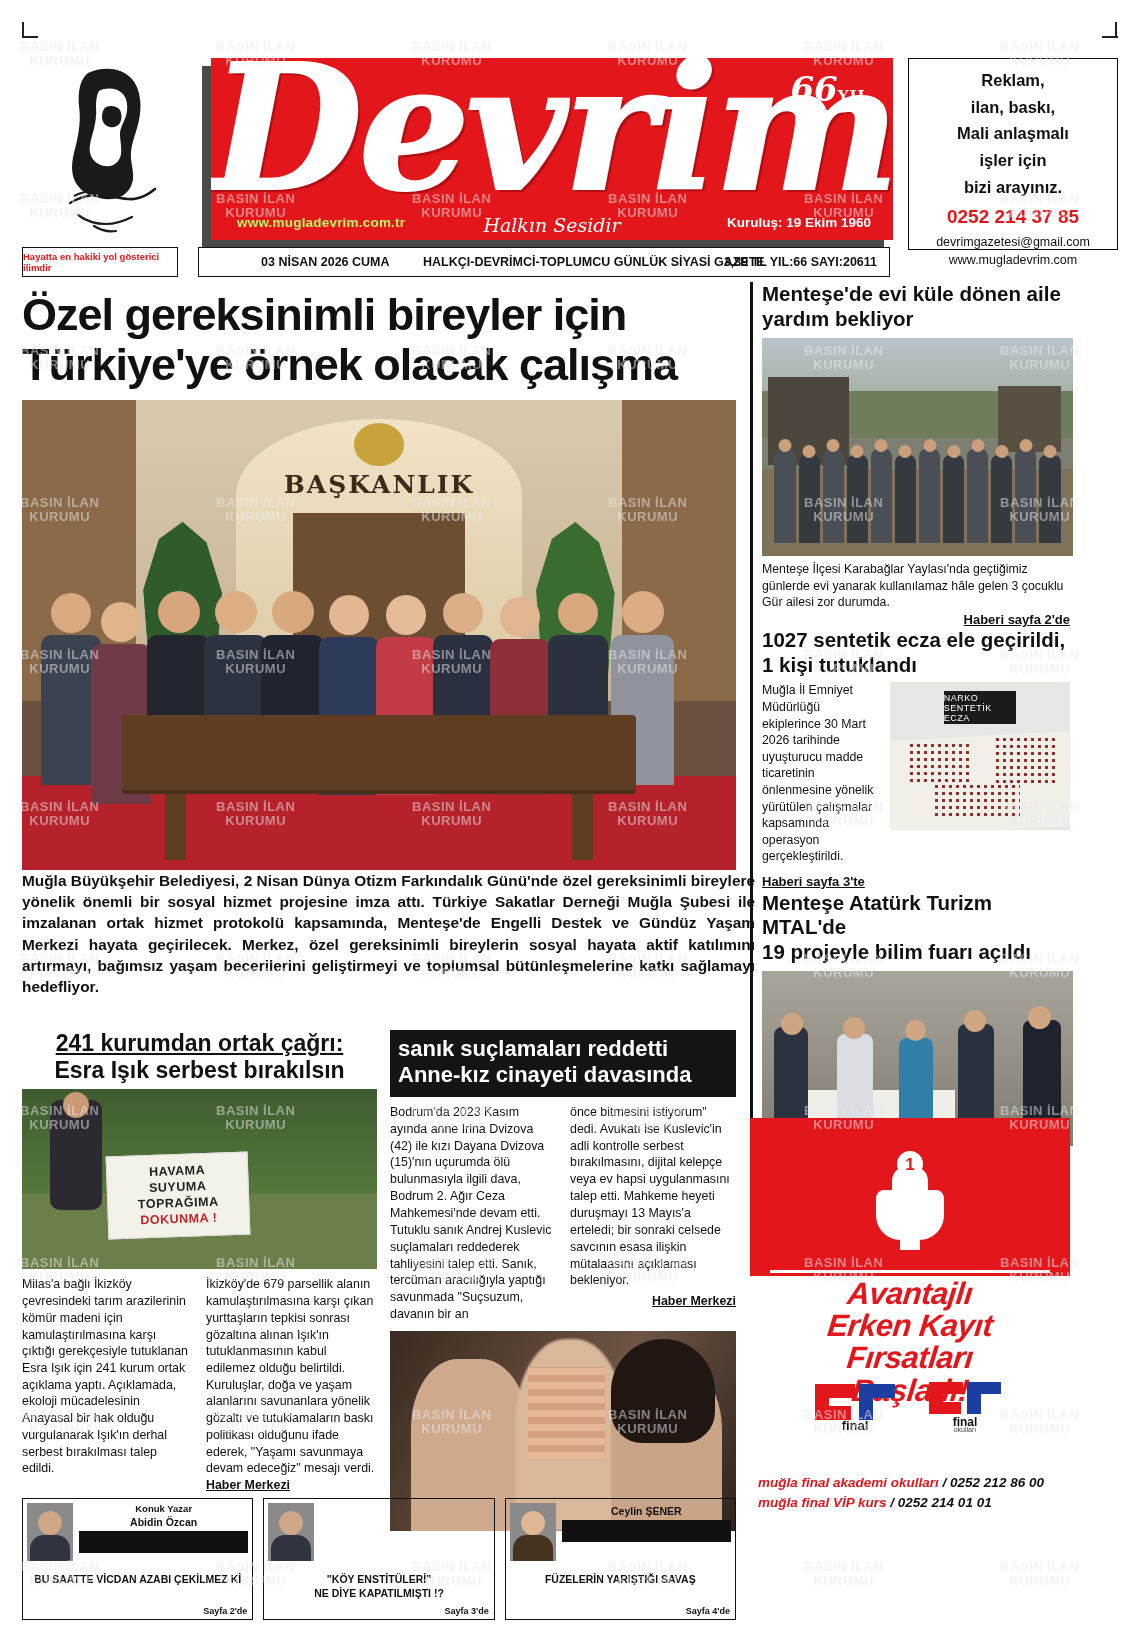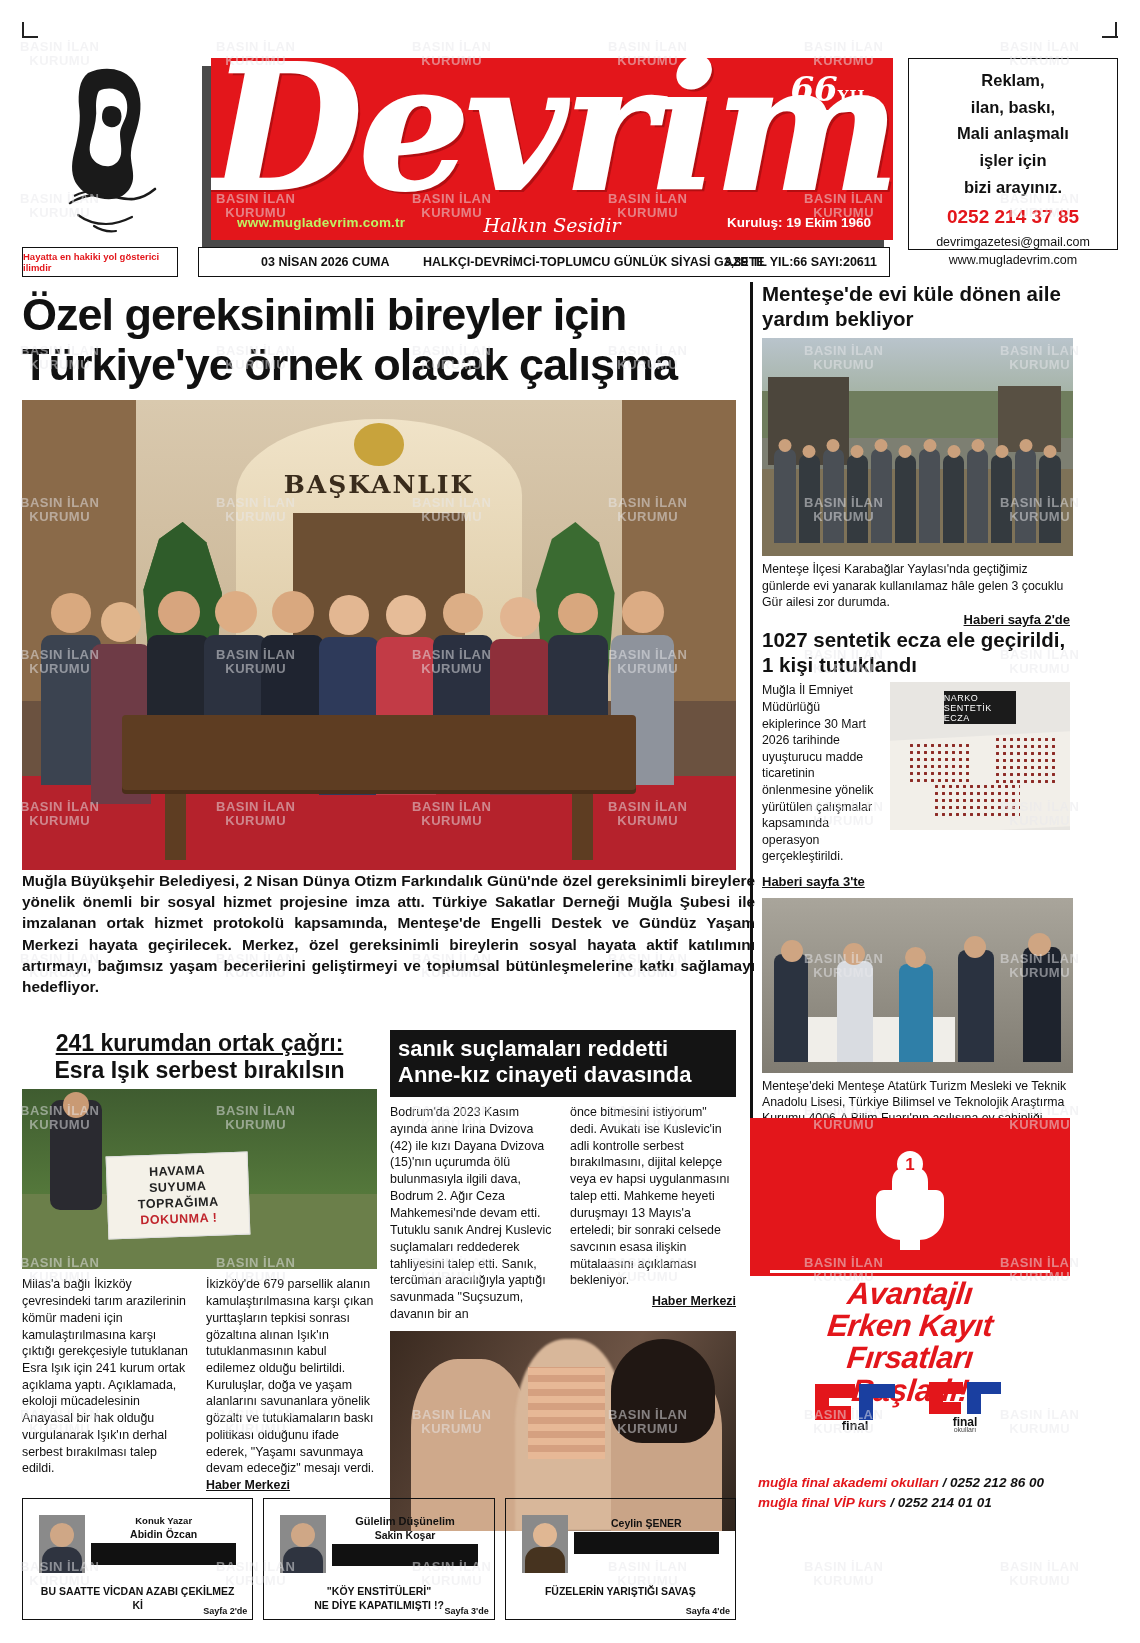--- a/index.html
+++ b/index.html
@@ -218,21 +218,21 @@
   .fa-logos{ position:absolute; left:0; right:0; bottom:86px; display:flex; justify-content:center; align-items:center; gap:18px;}
   .fa-final{ width:92px; height:56px; position:relative; }
   .fa-foot{ position:absolute; left:0; right:0; bottom:8px; padding:0 8px; }
   .fa-foot .r1{ font-size:13.5px; font-weight:800; font-style:italic; color:#e3161b; margin-bottom:5px;}
   .fa-foot .r1 b{ color:#111; }
   .fa-foot .r2{ font-size:13.5px; font-weight:800; font-style:italic; color:#e3161b;}
   .fa-foot .r2 b{ color:#111; }
 
   
   .colstrip{ position:absolute; left:22px; top:1498px; width:714px; height:122px; display:flex; gap:10px; }
-  .colbox{ flex:1; border:1px solid #111; position:relative; padding:16px; }
+  .colbox{ flex:1; border:1px solid #111; position:relative; padding:4px; }
   .colbox .top{ display:flex; gap:6px; align-items:flex-start; height:64px;}
   .colbox .av{ width:46px; height:58px; background:#8a8a8a; position:relative; overflow:hidden;}
   .colbox .av .h{position:absolute;left:50%;top:8px;transform:translateX(-50%);width:24px;height:24px;border-radius:50%;background:#cfa786;}
   .colbox .av .b{position:absolute;left:50%;bottom:0;transform:translateX(-50%);width:40px;height:26px;border-radius:14px 14px 0 0;background:#2f3440;}
   .colbox .meta{flex:1;}
   .colbox .role{ font-size:9.5px; font-weight:700; text-align:center; }
   .colbox .name{ font-size:10.5px; font-weight:800; text-align:center; margin-top:2px;}
   .colbox .blackbar{ height:22px; background:#111; margin-top:3px;}
   .colbox .ttl{ font-size:10.5px; font-weight:700; text-align:center; line-height:1.3; margin-top:6px;}
   .colbox .pg{ position:absolute; right:5px; bottom:3px; font-size:9px; font-weight:700;}
@@ -452,20 +452,24 @@
         </div>
         <div class="r-photo2">
           <div class="r2-table"></div>
           <div class="r2-box">NARKO SENTETİK ECZA</div>
           <div style="position:absolute;left:10%;top:40%;width:34%;height:30%;background:radial-gradient(circle,#8d2b26 1.4px,transparent 1.6px) 0 0/7px 7px;"></div>
           <div style="position:absolute;right:8%;top:36%;width:34%;height:34%;background:radial-gradient(circle,#8d2b26 1.4px,transparent 1.6px) 0 0/7px 7px;"></div>
           <div style="position:absolute;left:24%;bottom:10%;width:48%;height:22%;background:radial-gradient(circle,#8d2b26 1.4px,transparent 1.6px) 0 0/7px 7px;"></div>
         </div>
       </div>
 
+      <h3 class="r-h3">
+        <div>Menteşe Atatürk Turizm MTAL'de</div>
+        <div>19 projeyle bilim fuarı açıldı</div>
+      </h3>
       <div class="r-photo3">
         <div class="r3-wall"></div>
         <div class="r3-table"></div>
         <div class="r3-p" style="left:4%;width:34px;height:62%;"></div>
         <div class="r3-head" style="left:6%;top:24%;width:22px;height:22px;"></div>
         <div class="r3-p" style="left:24%;width:36px;height:58%;background:#d9dce1;"></div>
         <div class="r3-head" style="left:26%;top:26%;width:22px;height:22px;"></div>
         <div class="r3-p" style="left:44%;width:34px;height:56%;background:#2f7fa8;"></div>
         <div class="r3-head" style="left:46%;top:28%;width:21px;height:21px;"></div>
         <div class="r3-p" style="left:63%;width:36px;height:64%;background:#2a3240;"></div>
@@ -539,25 +543,20 @@
       <div class="ttl">BU SAATTE VİCDAN AZABI ÇEKİLMEZ Kİ</div>
       <div class="pg">Sayfa 2'de</div>
     </div>
 
     <div class="colbox">
       <div class="top">
         <div class="av">
             <div class="h"></div>
             <div class="b"></div>
           </div>
-        <div class="meta">
-          <div class="role" style="font-size:11px">Gülelim Düşünelim</div>
-          <div class="name">Sakin Koşar</div>
-          <div class="blackbar"></div>
-        </div>
       </div>
       <div class="ttl" style="white-space:pre-line">"KÖY ENSTİTÜLERİ"
 NE DİYE KAPATILMIŞTI !?</div>
       <div class="pg">Sayfa 3'de</div>
     </div>
 
     <div class="colbox">
       <div class="top">
         <div class="av">
             <div class="h" style="background:#e0b793"></div>

